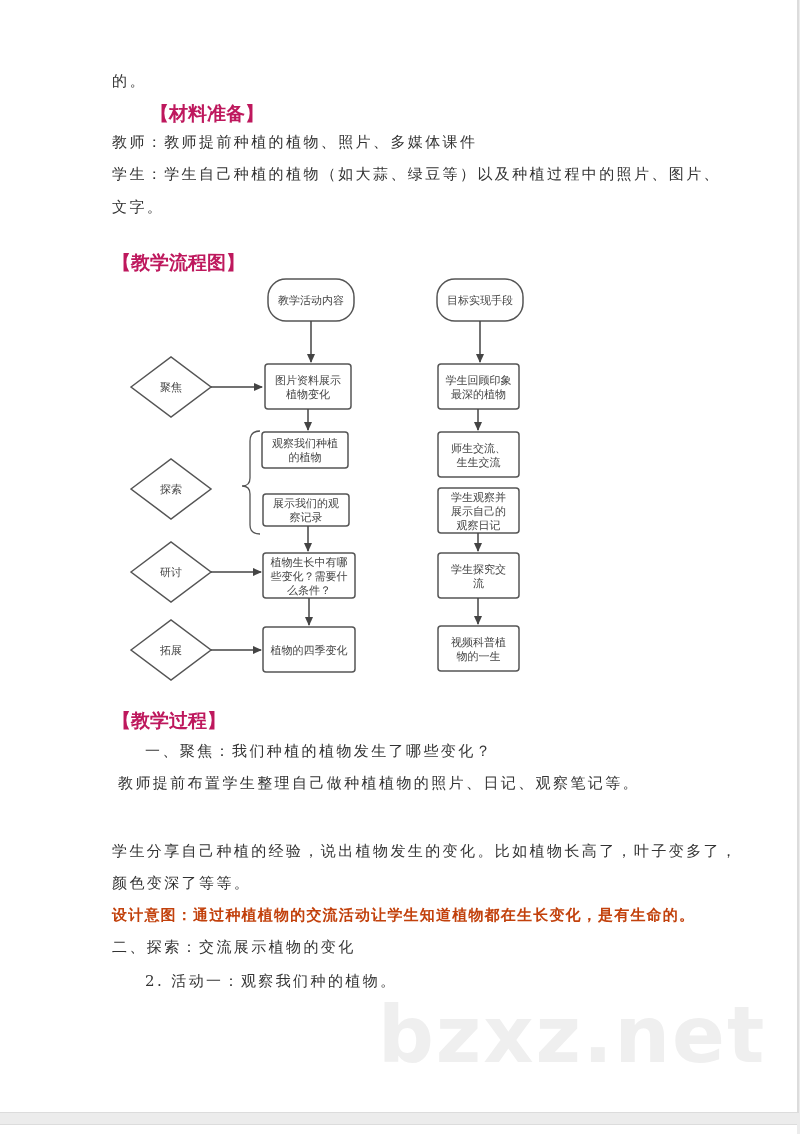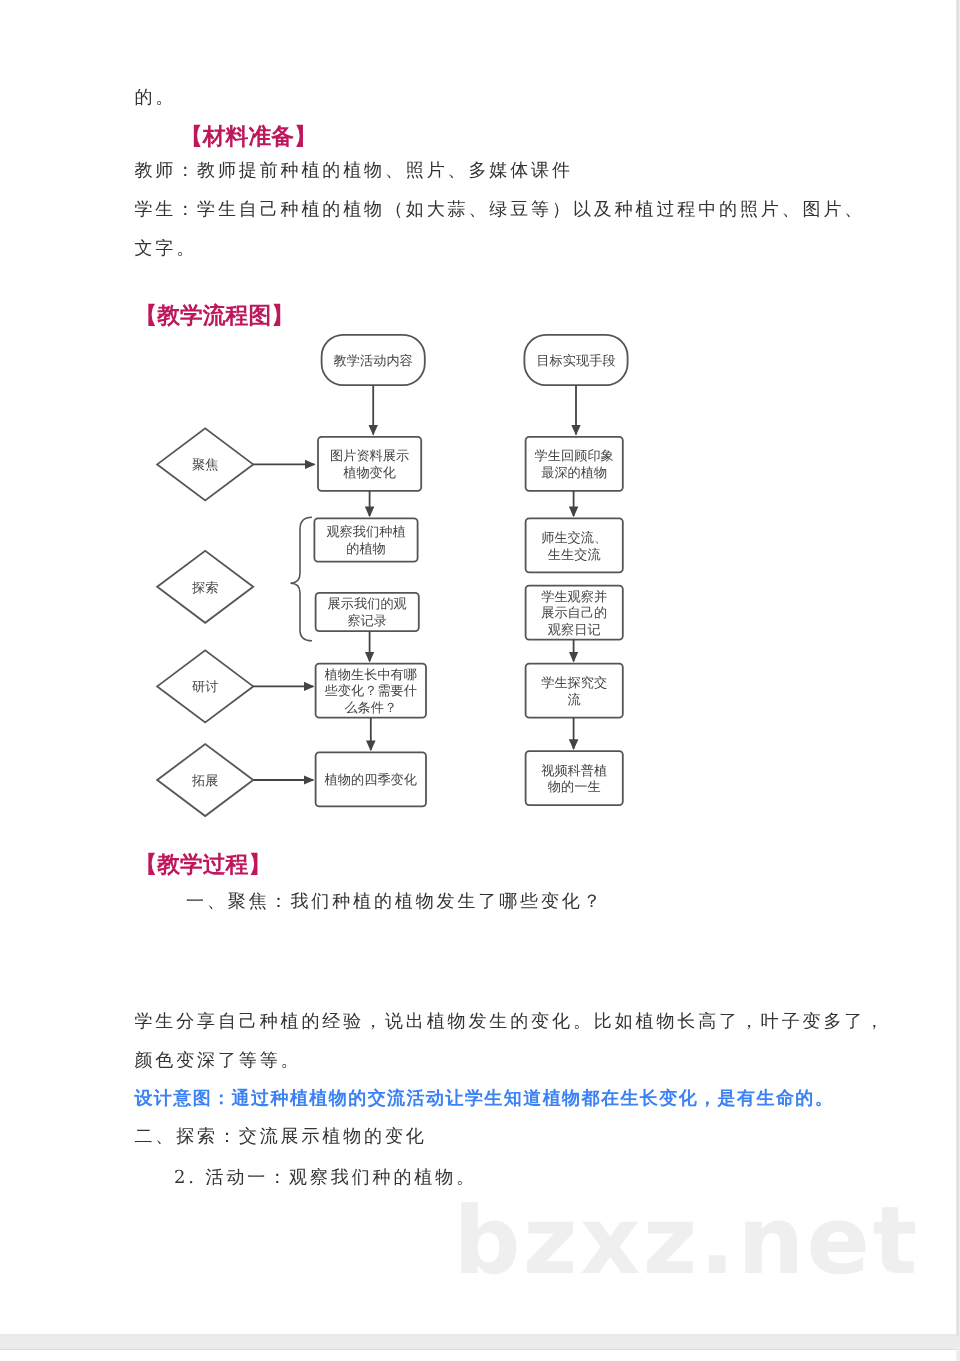--- a/index.html
+++ b/index.html
@@ -1,21 +1,21 @@
 <!DOCTYPE html>
 <html><head>
 <meta charset="utf-8">
 <style>
   html, body { margin:0; padding:0; }
   body { width:800px; height:1134px; background:#ececec; position:relative; overflow:hidden; font-family:"DejaVu Sans", sans-serif; }
   .page { position:absolute; left:0; top:0; width:797px; height:1112px; background:#ffffff; border-right:2px solid #dcdcdc; border-bottom:1px solid #dcdcdc; }
   .page2 { position:absolute; left:0; top:1124px; width:797px; height:20px; background:#ffffff; border-top:1px solid #dcdcdc; }
   .line { position:absolute; left:112px; font-size:15px; color:#333; letter-spacing:2.4px; white-space:nowrap; font-family:"DejaVu Serif", serif; }
   .heading { position:absolute; font-size:19px; font-weight:bold; color:#be185d; white-space:nowrap; font-family:"DejaVu Sans", sans-serif; }
-  .red { color:#3b82f6; letter-spacing:1.2px; }
+  .red { color:#c2410c; letter-spacing:1.2px; }
   .watermark { position:absolute; left:378px; top:990px; font-size:78px; font-weight:bold; color:#efefef; font-family:"DejaVu Sans", sans-serif; letter-spacing:2px; }
   svg text { font-family:"DejaVu Sans", sans-serif; font-size:11px; fill:#444; }
 </style>
 </head>
 <body>
 
 <div class="page">
 
   <div class="line" style="top:72px;">的。</div>
   <div class="heading" style="left:150px; top:101px;">【材料准备】</div>
@@ -117,21 +117,22 @@
           <polygon points="131,650 171,620 211,650 171,680" fill="#fff" stroke="#555" stroke-width="1.5"></polygon>
           <text x="171" y="654" text-anchor="middle">拓展</text>
         </g>
         <line x1="211" y1="387" x2="262" y2="387" stroke="#444" stroke-width="1.5" marker-end="url(#arr)"></line>
         <line x1="211" y1="572" x2="261" y2="572" stroke="#444" stroke-width="1.5" marker-end="url(#arr)"></line>
         <line x1="211" y1="650" x2="261" y2="650" stroke="#444" stroke-width="1.5" marker-end="url(#arr)"></line>
       </g>
   </svg>
 
   <div class="heading" style="left:112px; top:708px;">【教学过程】</div>
-  <div class="line" style="left:145px; top:742px;margin-left:10px;">一、聚焦：我们种植的植物发生了哪些变化？</div>
+  <div class="line" style="left:145px; top:742px;">一、聚焦：我们种植的植物发生了哪些变化？</div>
+  <div class="line" style="left:118px; top:774px;">教师提前布置学生整理自己做种植植物的照片、日记、观察笔记等。</div>
   <div class="line" style="top:842px;">学生分享自己种植的经验，说出植物发生的变化。比如植物长高了，叶子变多了，</div>
   <div class="line" style="top:874px;text-align:center;">颜色变深了等等。</div>
   <div class="line red" style="top:906px; font-weight:bold;">设计意图：通过种植植物的交流活动让学生知道植物都在生长变化，是有生命的。</div>
   <div class="line" style="top:938px;">二、探索：交流展示植物的变化</div>
   <div class="line" style="left:145px; top:972px;">2. 活动一：观察我们种的植物。</div>
 
   <div class="watermark">bzxz.net</div>
 </div>
 <div class="page2"></div>
 

